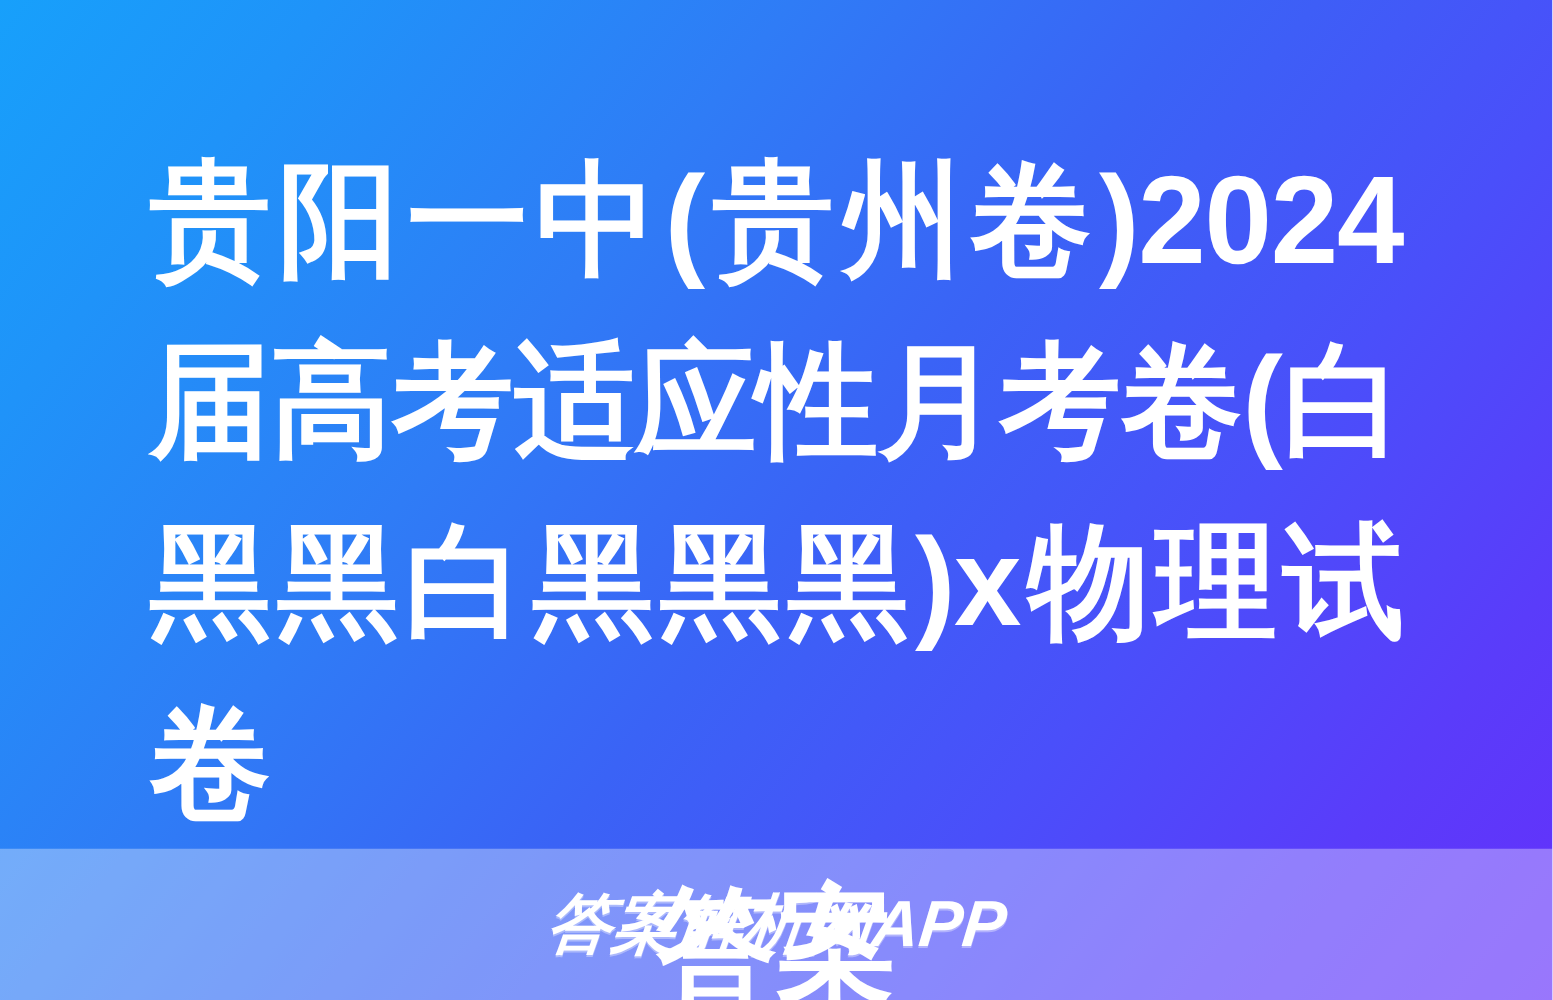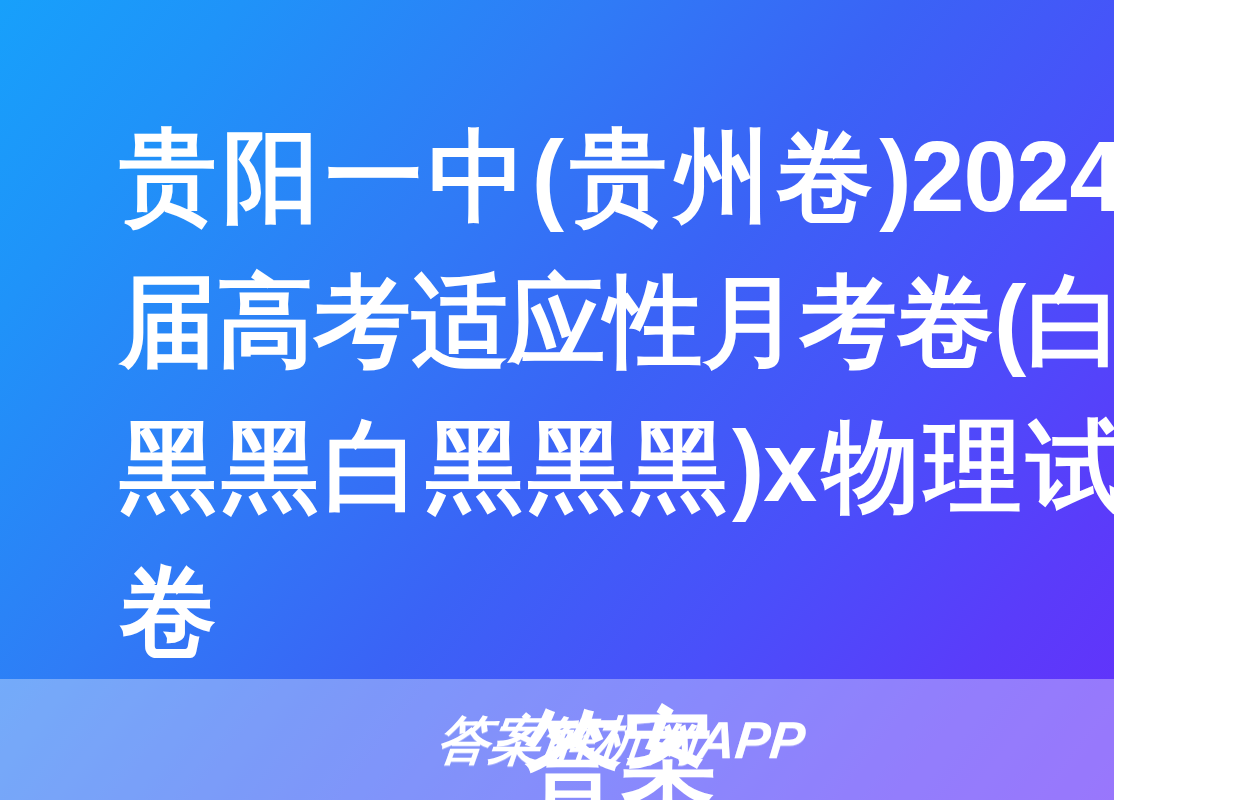--- a/index.html
+++ b/index.html
@@ -4,21 +4,21 @@
 <title>answer-cover</title>
 <style>
   html, body {
     margin: 0;
     padding: 0;
     background: #ffffff;
   }
 
   .cover {
     position: relative;
-    width: 1114px;
+    width: 1242px;
     height: 800px;
     overflow: hidden;
     
     background: linear-gradient(
       128deg,
       #17a0fb 0%,
       #1f93f9 14%,
       #2f7cf6 34%,
       #3a63f6 52%,
       #4a4ffa 70%,

